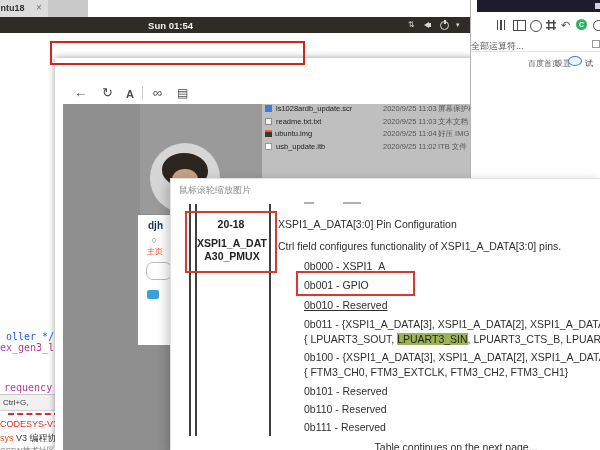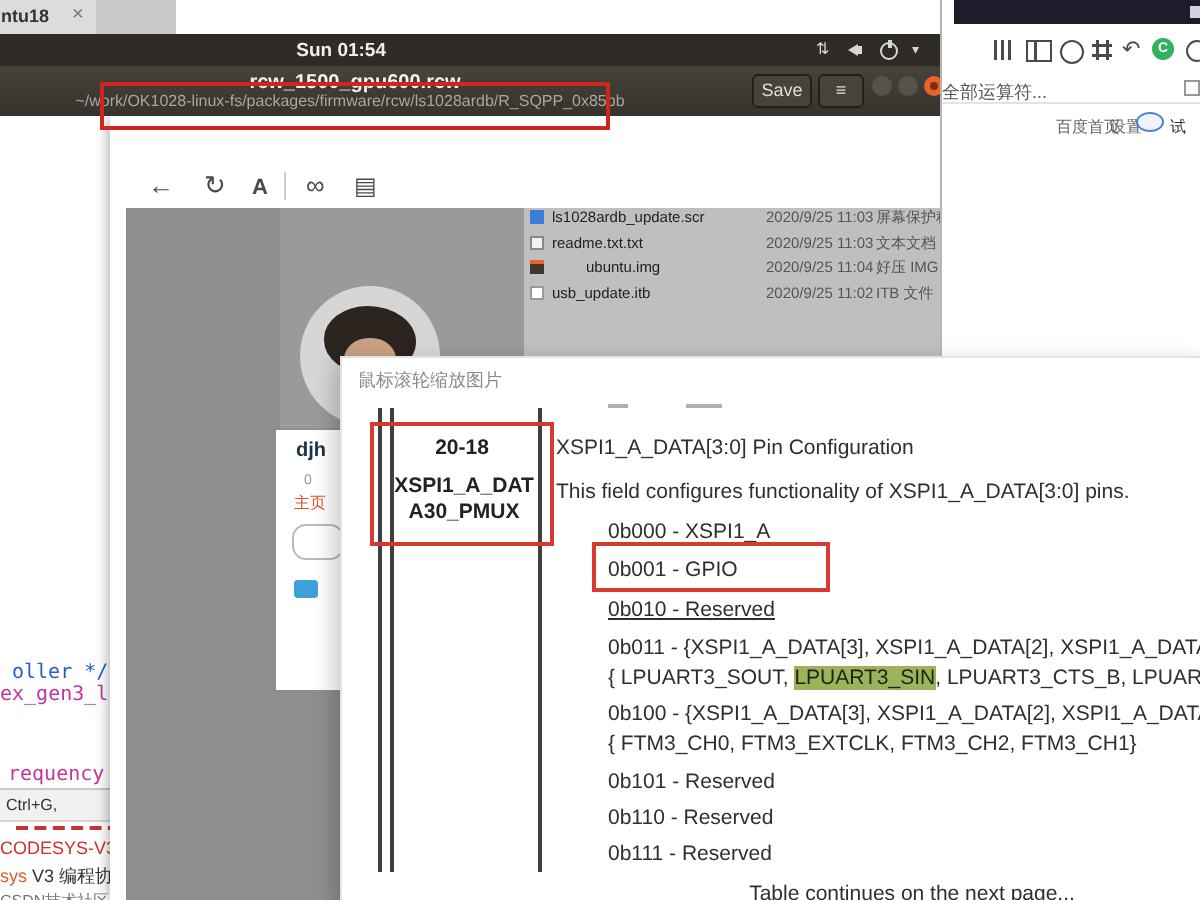--- a/index.html
+++ b/index.html
@@ -105,21 +105,21 @@
       <span class="abs nowrap fmeta" style="left:173px;top:1px;">屏幕保护程序</span>
     </div>
     <div class="abs filerow" style="left:210px;top:58px;width:208px;height:12px;">
       <span class="abs" style="left:0;top:2px;width:7px;height:7px;background:#f2f2f2;border:1px solid #8a8a8a;box-sizing:border-box;"></span>
       <span class="abs nowrap" style="left:11px;top:1px;">readme.txt.txt</span>
       <span class="abs nowrap fmeta" style="left:118px;top:1px;">2020/9/25 11:03</span>
       <span class="abs nowrap fmeta" style="left:173px;top:1px;">文本文档</span>
     </div>
     <div class="abs filerow" style="left:210px;top:70px;width:208px;height:12px;">
       <span class="abs" style="left:0;top:2px;width:7px;height:7px;background:#41352c;border-top:2px solid #e8622c;box-sizing:border-box;"></span>
-      <span class="abs nowrap" style="left:28px;top:1px;">ubuntu.img</span>
+      <span class="abs nowrap" style="left:10px;top:1px;">ubuntu.img</span>
       <span class="abs nowrap fmeta" style="left:118px;top:1px;">2020/9/25 11:04</span>
       <span class="abs nowrap fmeta" style="left:173px;top:1px;">好压 IMG 压缩文件</span>
     </div>
     <div class="abs filerow" style="left:210px;top:83px;width:208px;height:12px;">
       <span class="abs" style="left:0;top:2px;width:7px;height:7px;background:#fff;border:1px solid #999;box-sizing:border-box;"></span>
       <span class="abs nowrap" style="left:11px;top:1px;">usb_update.itb</span>
       <span class="abs nowrap fmeta" style="left:118px;top:1px;">2020/9/25 11:02</span>
       <span class="abs nowrap fmeta" style="left:173px;top:1px;">ITB 文件</span>
     </div>
 
@@ -148,31 +148,20 @@
     <span class="abs clock" style="left:133px;top:3px;width:60px;text-align:right;">Sun 01:54</span>
     <span class="abs tray-net" style="left:408px;top:3px;">⇅</span>
     <span class="abs" style="left:424px;top:5px;">
       <span class="spk-box abs" style="left:4px;top:1px;"></span>
       <span class="spk abs" style="left:0;top:0;"></span>
     </span>
     <span class="abs pwr" style="left:440px;top:4px;"></span>
     <span class="abs caret" style="left:456px;top:4px;">▾</span>
   </div>
 
-  <div class="abs editorbar" style="left:0;top:33px;width:470px;height:25px;">
-    <span class="abs ed-title nowrap" style="left:90px;top:3px;width:175px;">rcw_1500_gpu600.rcw</span>
-    <span class="abs ed-path nowrap" style="left:35px;top:13px;width:280px;overflow:hidden;">~/work/OK1028-linux-fs/packages/firmware/rcw/ls1028ardb/R_SQPP_0x85bb</span>
-    <span class="abs ed-btn" style="left:376px;top:4px;width:28px;height:15px;">Save</span>
-    <span class="abs ed-btn" style="left:409px;top:4px;width:21px;height:15px;">≡</span>
-    <span class="abs wm-circle" style="left:436px;top:5px;background:#56534c;"></span>
-    <span class="abs wm-circle" style="left:449px;top:5px;background:#56534c;"></span>
-    <span class="abs wm-circle" style="left:462px;top:5px;background:#e8622c;">
-      <span class="abs" style="left:3px;top:3px;width:4px;height:4px;border-radius:50%;background:#7a3015;"></span>
-    </span>
-  </div>
 
   <div class="abs annot" style="left:50px;top:41px;width:251px;height:20px;z-index:40;"></div>
 
   <div class="abs rb" style="left:470px;top:0;width:130px;height:178px;">
     <div class="abs navy" style="left:6px;top:0;width:124px;height:12px;">
       <span class="abs" style="left:118px;top:3px;width:6px;height:6px;background:#d0d0e0;"></span>
     </div>
     <span class="abs ic-box i-library" style="left:26px;top:20px;"></span>
     <span class="abs ic-box i-sidebar" style="left:42px;top:20px;"></span>
     <span class="abs ic-box i-account" style="left:59px;top:20px;"></span>
@@ -200,21 +189,21 @@
     <span class="abs tbl-v" style="left:18px;top:25px;height:232px;"></span>
     <span class="abs tbl-v" style="left:24px;top:25px;height:232px;"></span>
     <span class="abs tbl-v" style="left:98px;top:25px;height:232px;"></span>
 
     <span class="abs tbl-cell" style="left:24px;top:39px;width:72px;">20-18</span>
     <span class="abs tbl-cell" style="left:24px;top:58px;width:74px;">XSPI1_A_DAT</span>
     <span class="abs tbl-cell" style="left:24px;top:71px;width:74px;text-align:center;">A30_PMUX</span>
     <div class="abs redbox" style="left:14px;top:32px;width:88px;height:58px;"></div>
 
     <span class="abs tbl-txt nowrap" style="left:107px;top:39px;">XSPI1_A_DATA[3:0] Pin Configuration</span>
-    <span class="abs tbl-txt nowrap" style="left:107px;top:61px;">This field configures functionality of XSPI1_A_DATA[3:0] pins.</span>
+    <span class="abs tbl-txt nowrap" style="left:107px;top:61px;">Ctrl field configures functionality of XSPI1_A_DATA[3:0] pins.</span>
 
     <span class="abs tbl-txt nowrap" style="left:133px;top:81px;">0b000 - XSPI1_A</span>
     <span class="abs tbl-txt nowrap" style="left:133px;top:100px;">0b001 - GPIO</span>
     <div class="abs redbox" style="left:125px;top:92px;width:115px;height:21px;"></div>
     <span class="abs tbl-txt nowrap" style="left:133px;top:120px;text-decoration:underline;">0b010 - Reserved</span>
 
     <span class="abs tbl-txt nowrap" style="left:133px;top:139px;">0b011 - {XSPI1_A_DATA[3], XSPI1_A_DATA[2], XSPI1_A_DATA[1</span>
     <span class="abs tbl-txt nowrap" style="left:133px;top:154px;"><span>{ LPUART3_SOUT, </span><span class="hl">LPUART3_SIN</span><span>, LPUART3_CTS_B, LPUART3</span></span>
 
     <span class="abs tbl-txt nowrap" style="left:133px;top:172px;">0b100 - {XSPI1_A_DATA[3], XSPI1_A_DATA[2], XSPI1_A_DATA[1</span>

